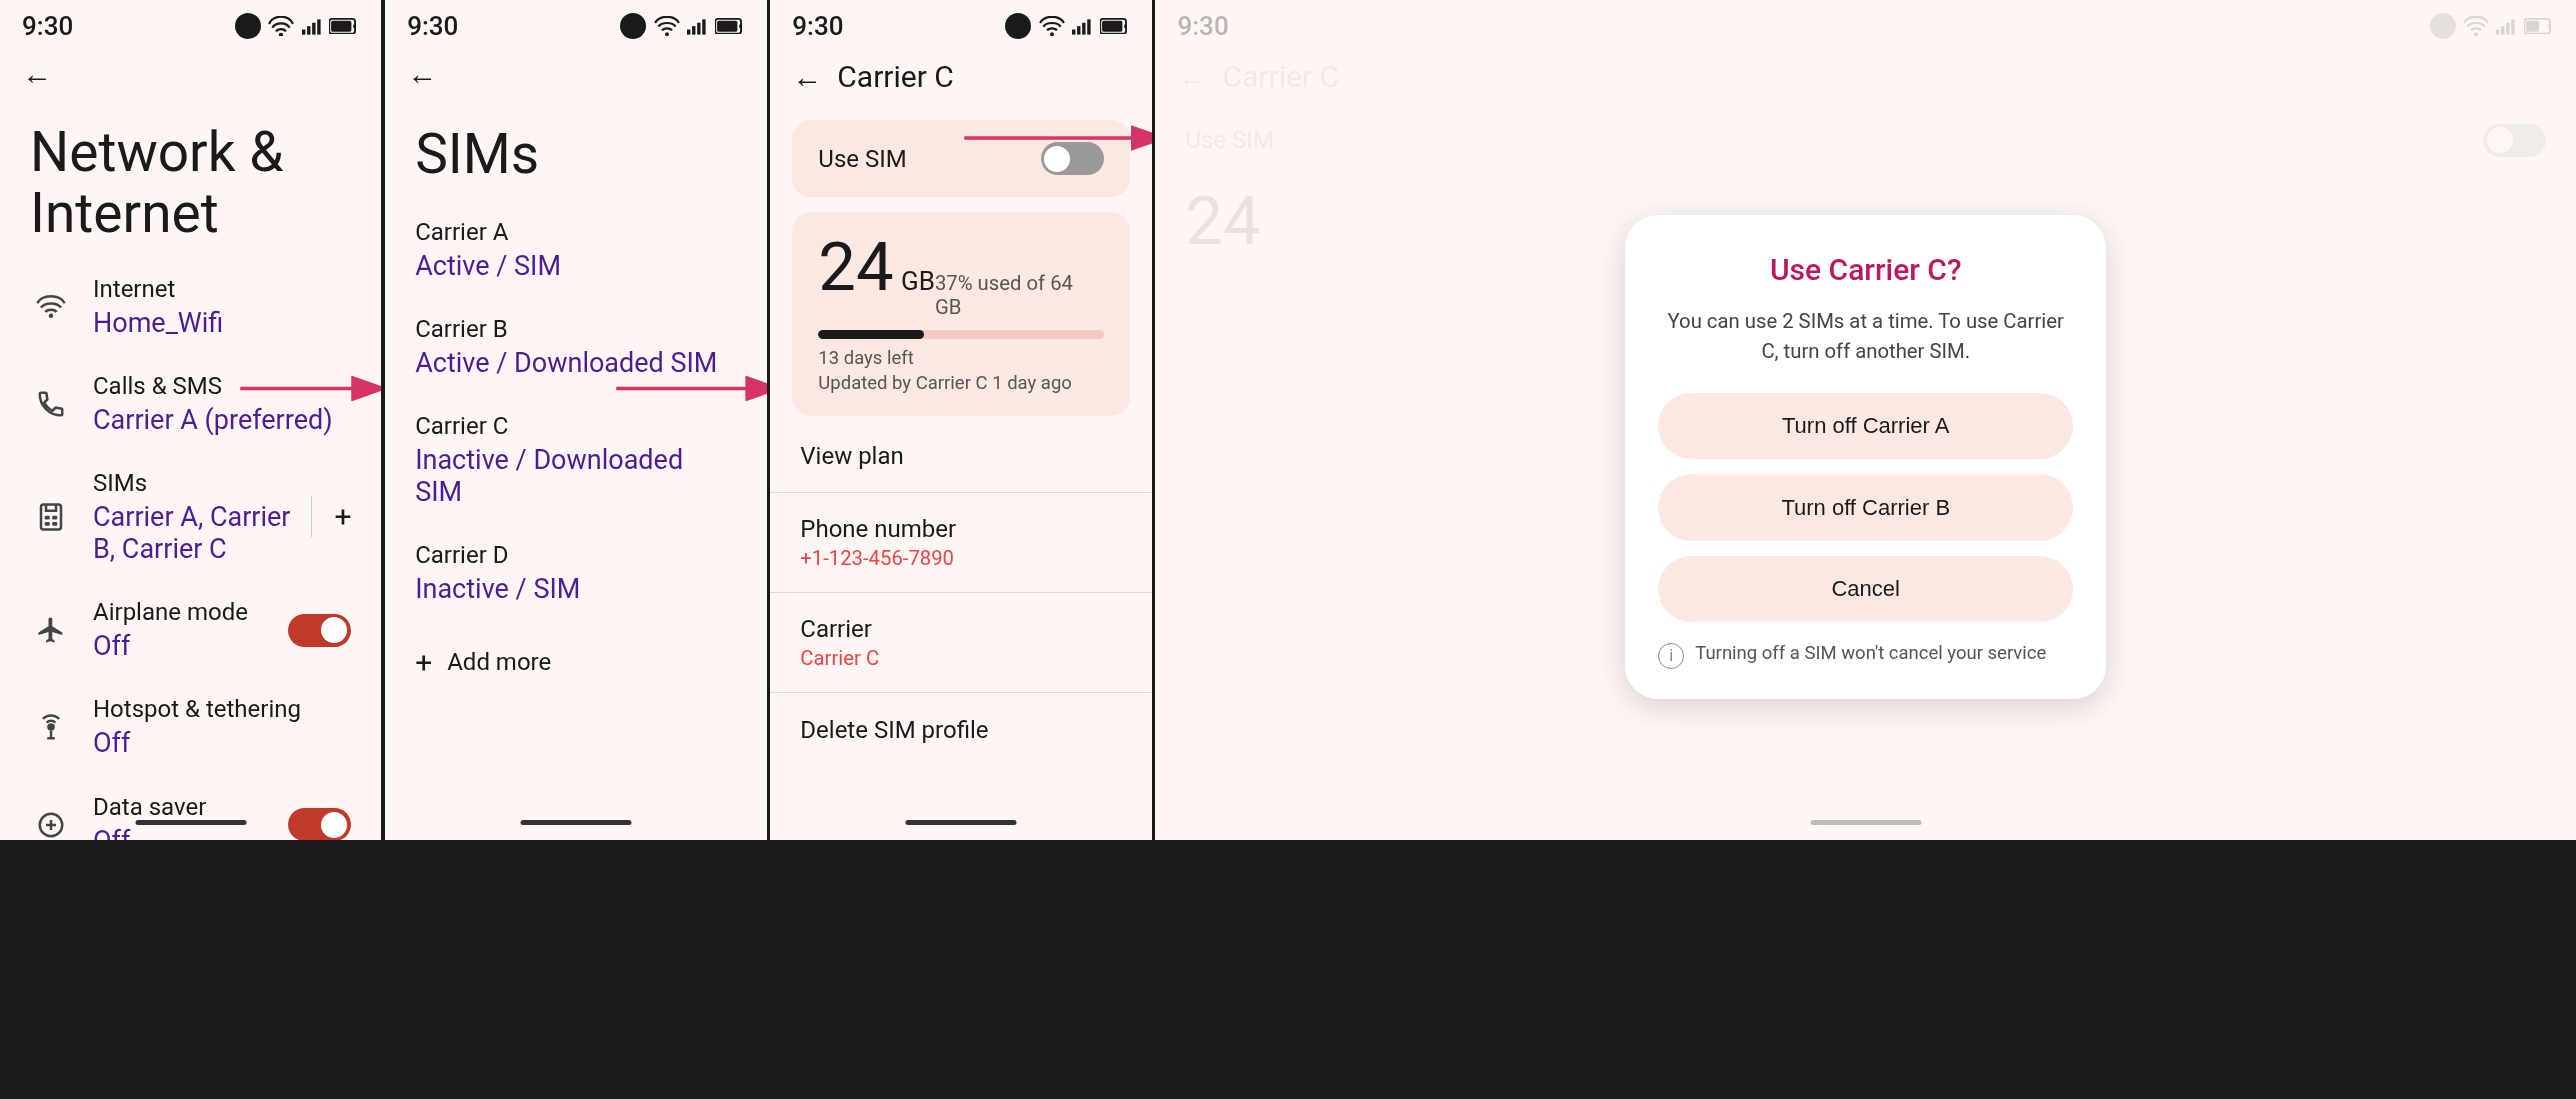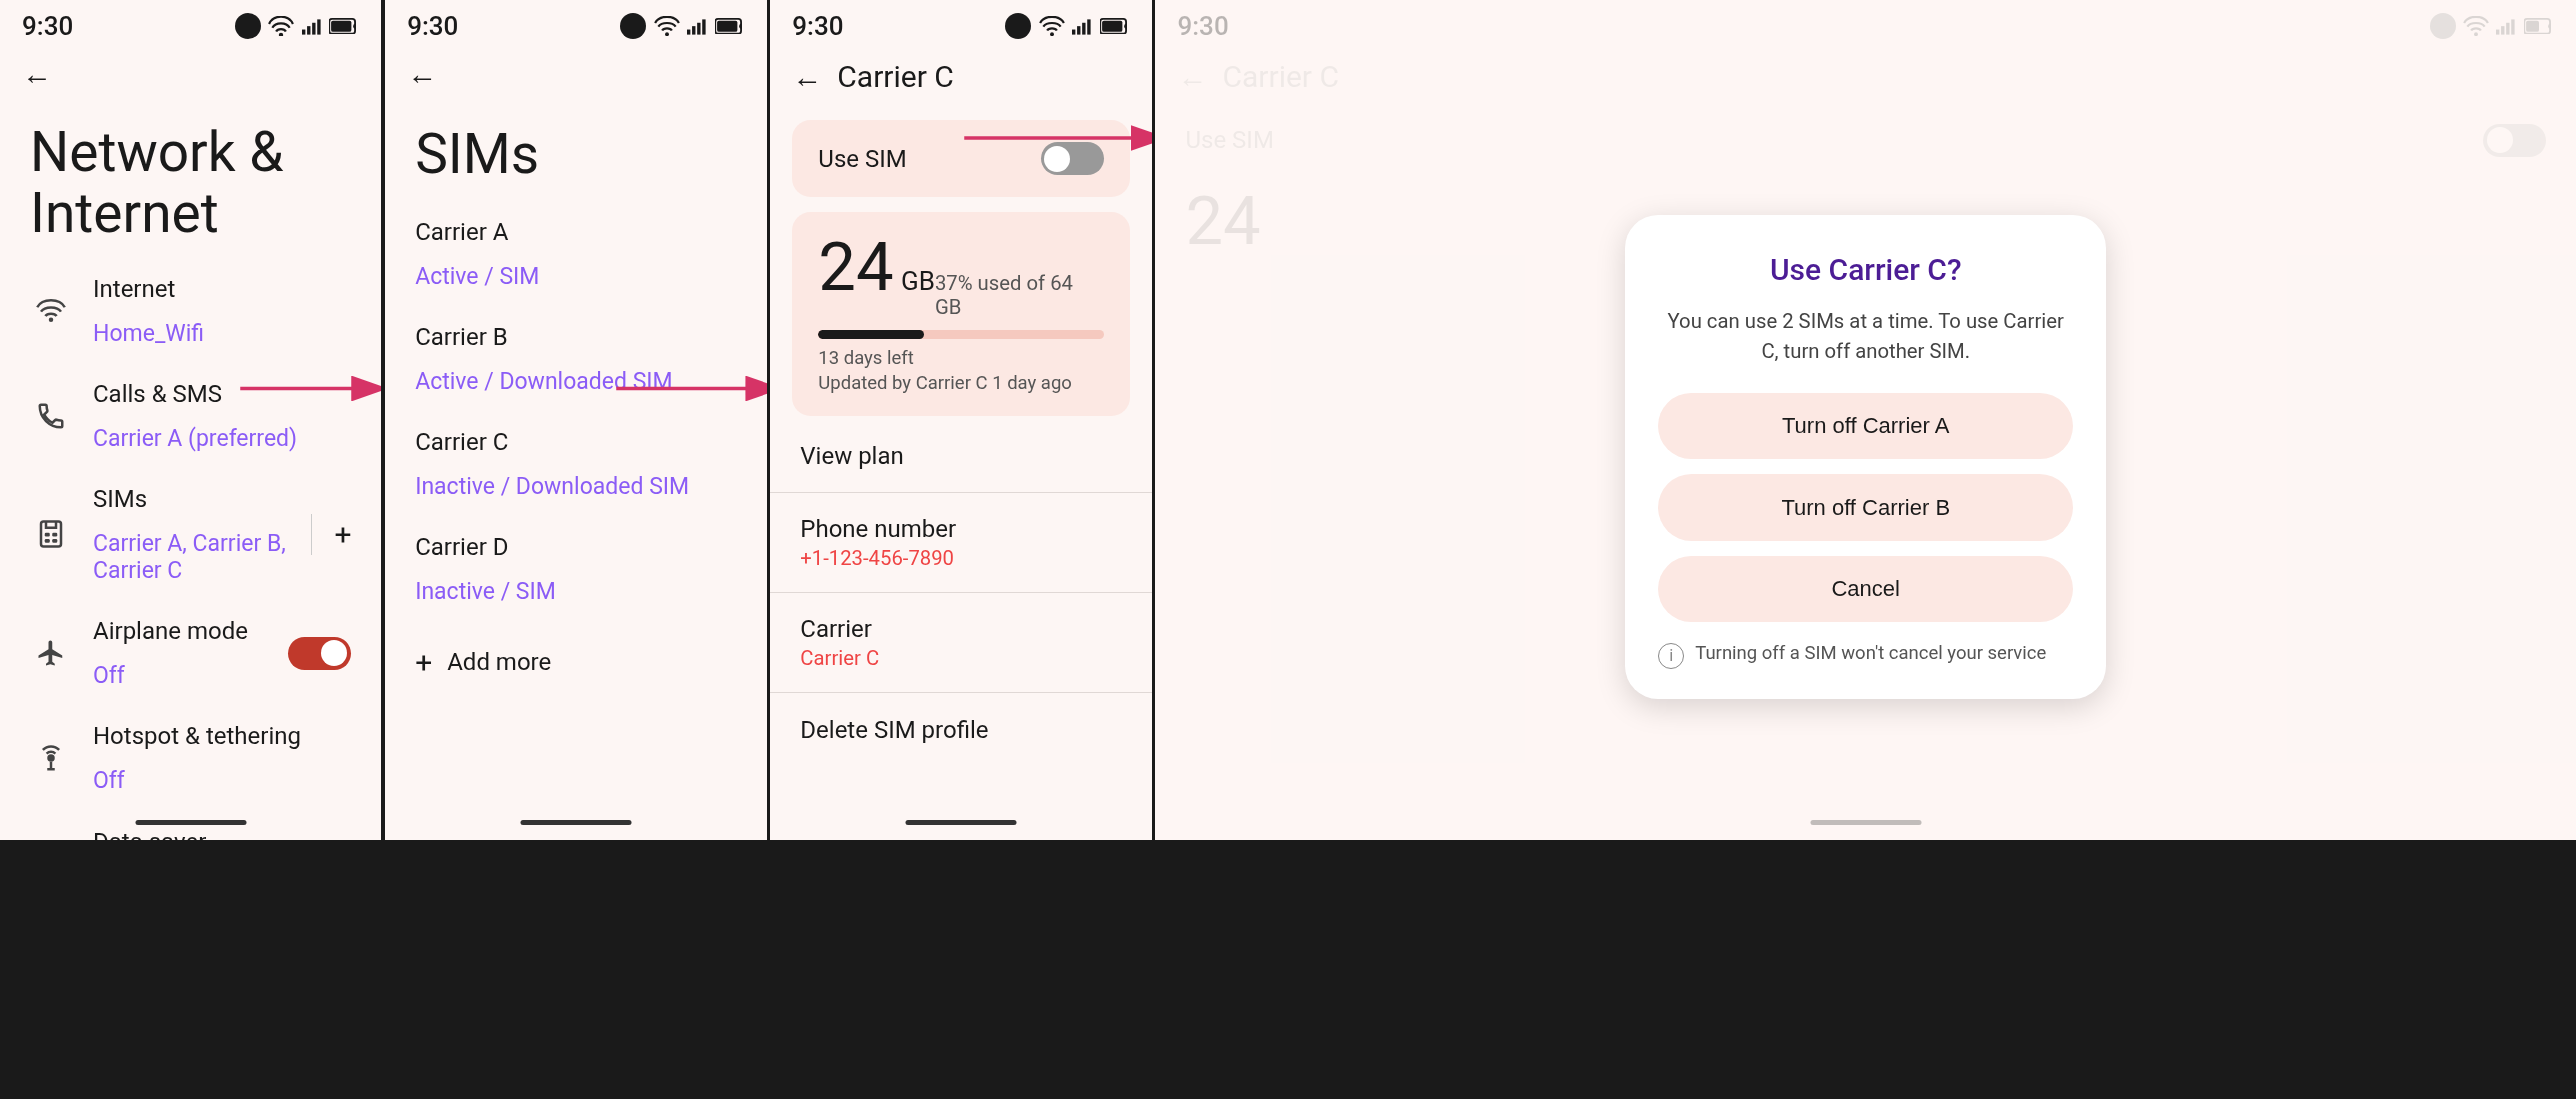--- a/index.html
+++ b/index.html
@@ -104,23 +104,23 @@
       height: 30px;
     }
 
     .menu-text { flex: 1; }
     .menu-title {
       font-size: 24px;
       font-weight: 400;
       color: #1a1a1a;
     }
     .menu-subtitle {
-      font-size: 23px;
-      color: #8b5cf6;
-      margin-top: 17px;
+      font-size: 27px;
+      color: #4c1d95;
+      margin-top: 4px;
     }
 
     .menu-right {
       display: flex;
       align-items: center;
       gap: 11px;
     }
 
     
     .toggle {
@@ -259,21 +259,21 @@
       background: white;
       border-radius: 33px;
       padding: 37px 33px 30px;
       width: 481px;
       box-shadow: 0 7.4px 30px rgba(0,0,0,0.15);
       margin-top: 74px;
     }
     .dialog-title {
       font-size: 30px;
       font-weight: 500;
-      color: #4c1d95;
+      color: #be185d;
       text-align: center;
       margin-bottom: 18.5px;
     }
     .dialog-subtitle {
       font-size: 20.3px;
       color: #444;
       text-align: center;
       margin-bottom: 26px;
       line-height: 1.5;
     }

